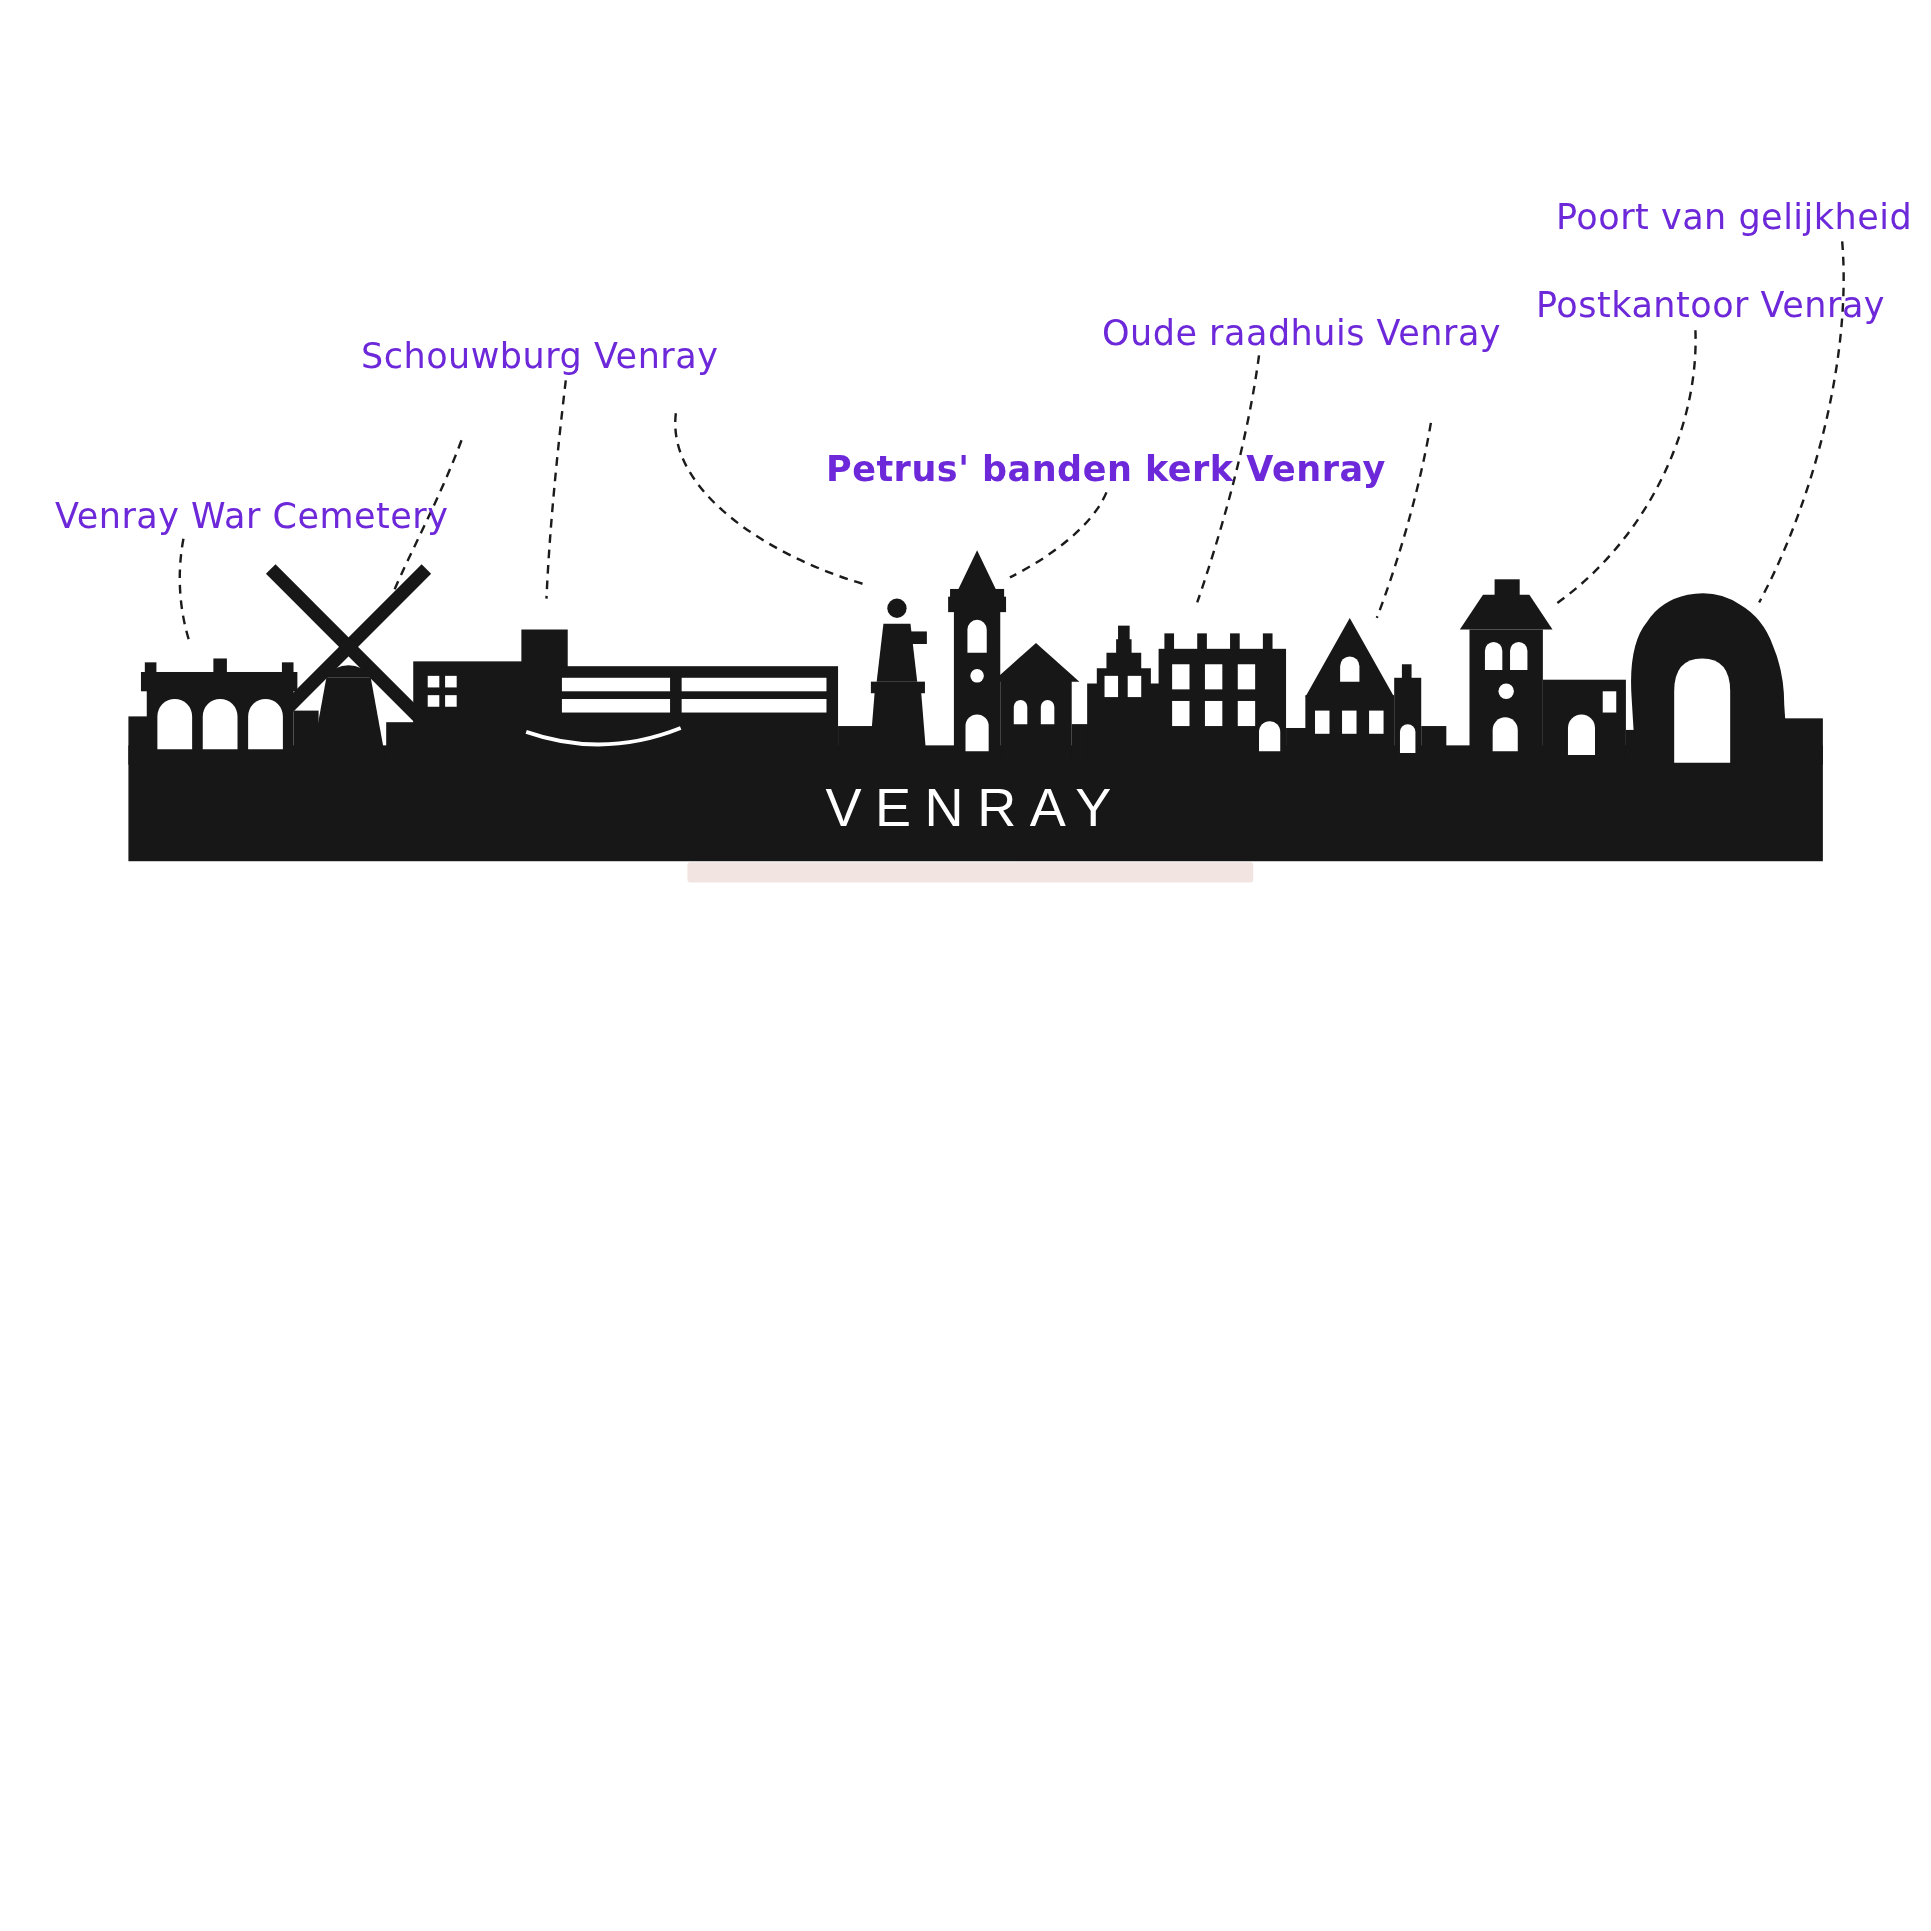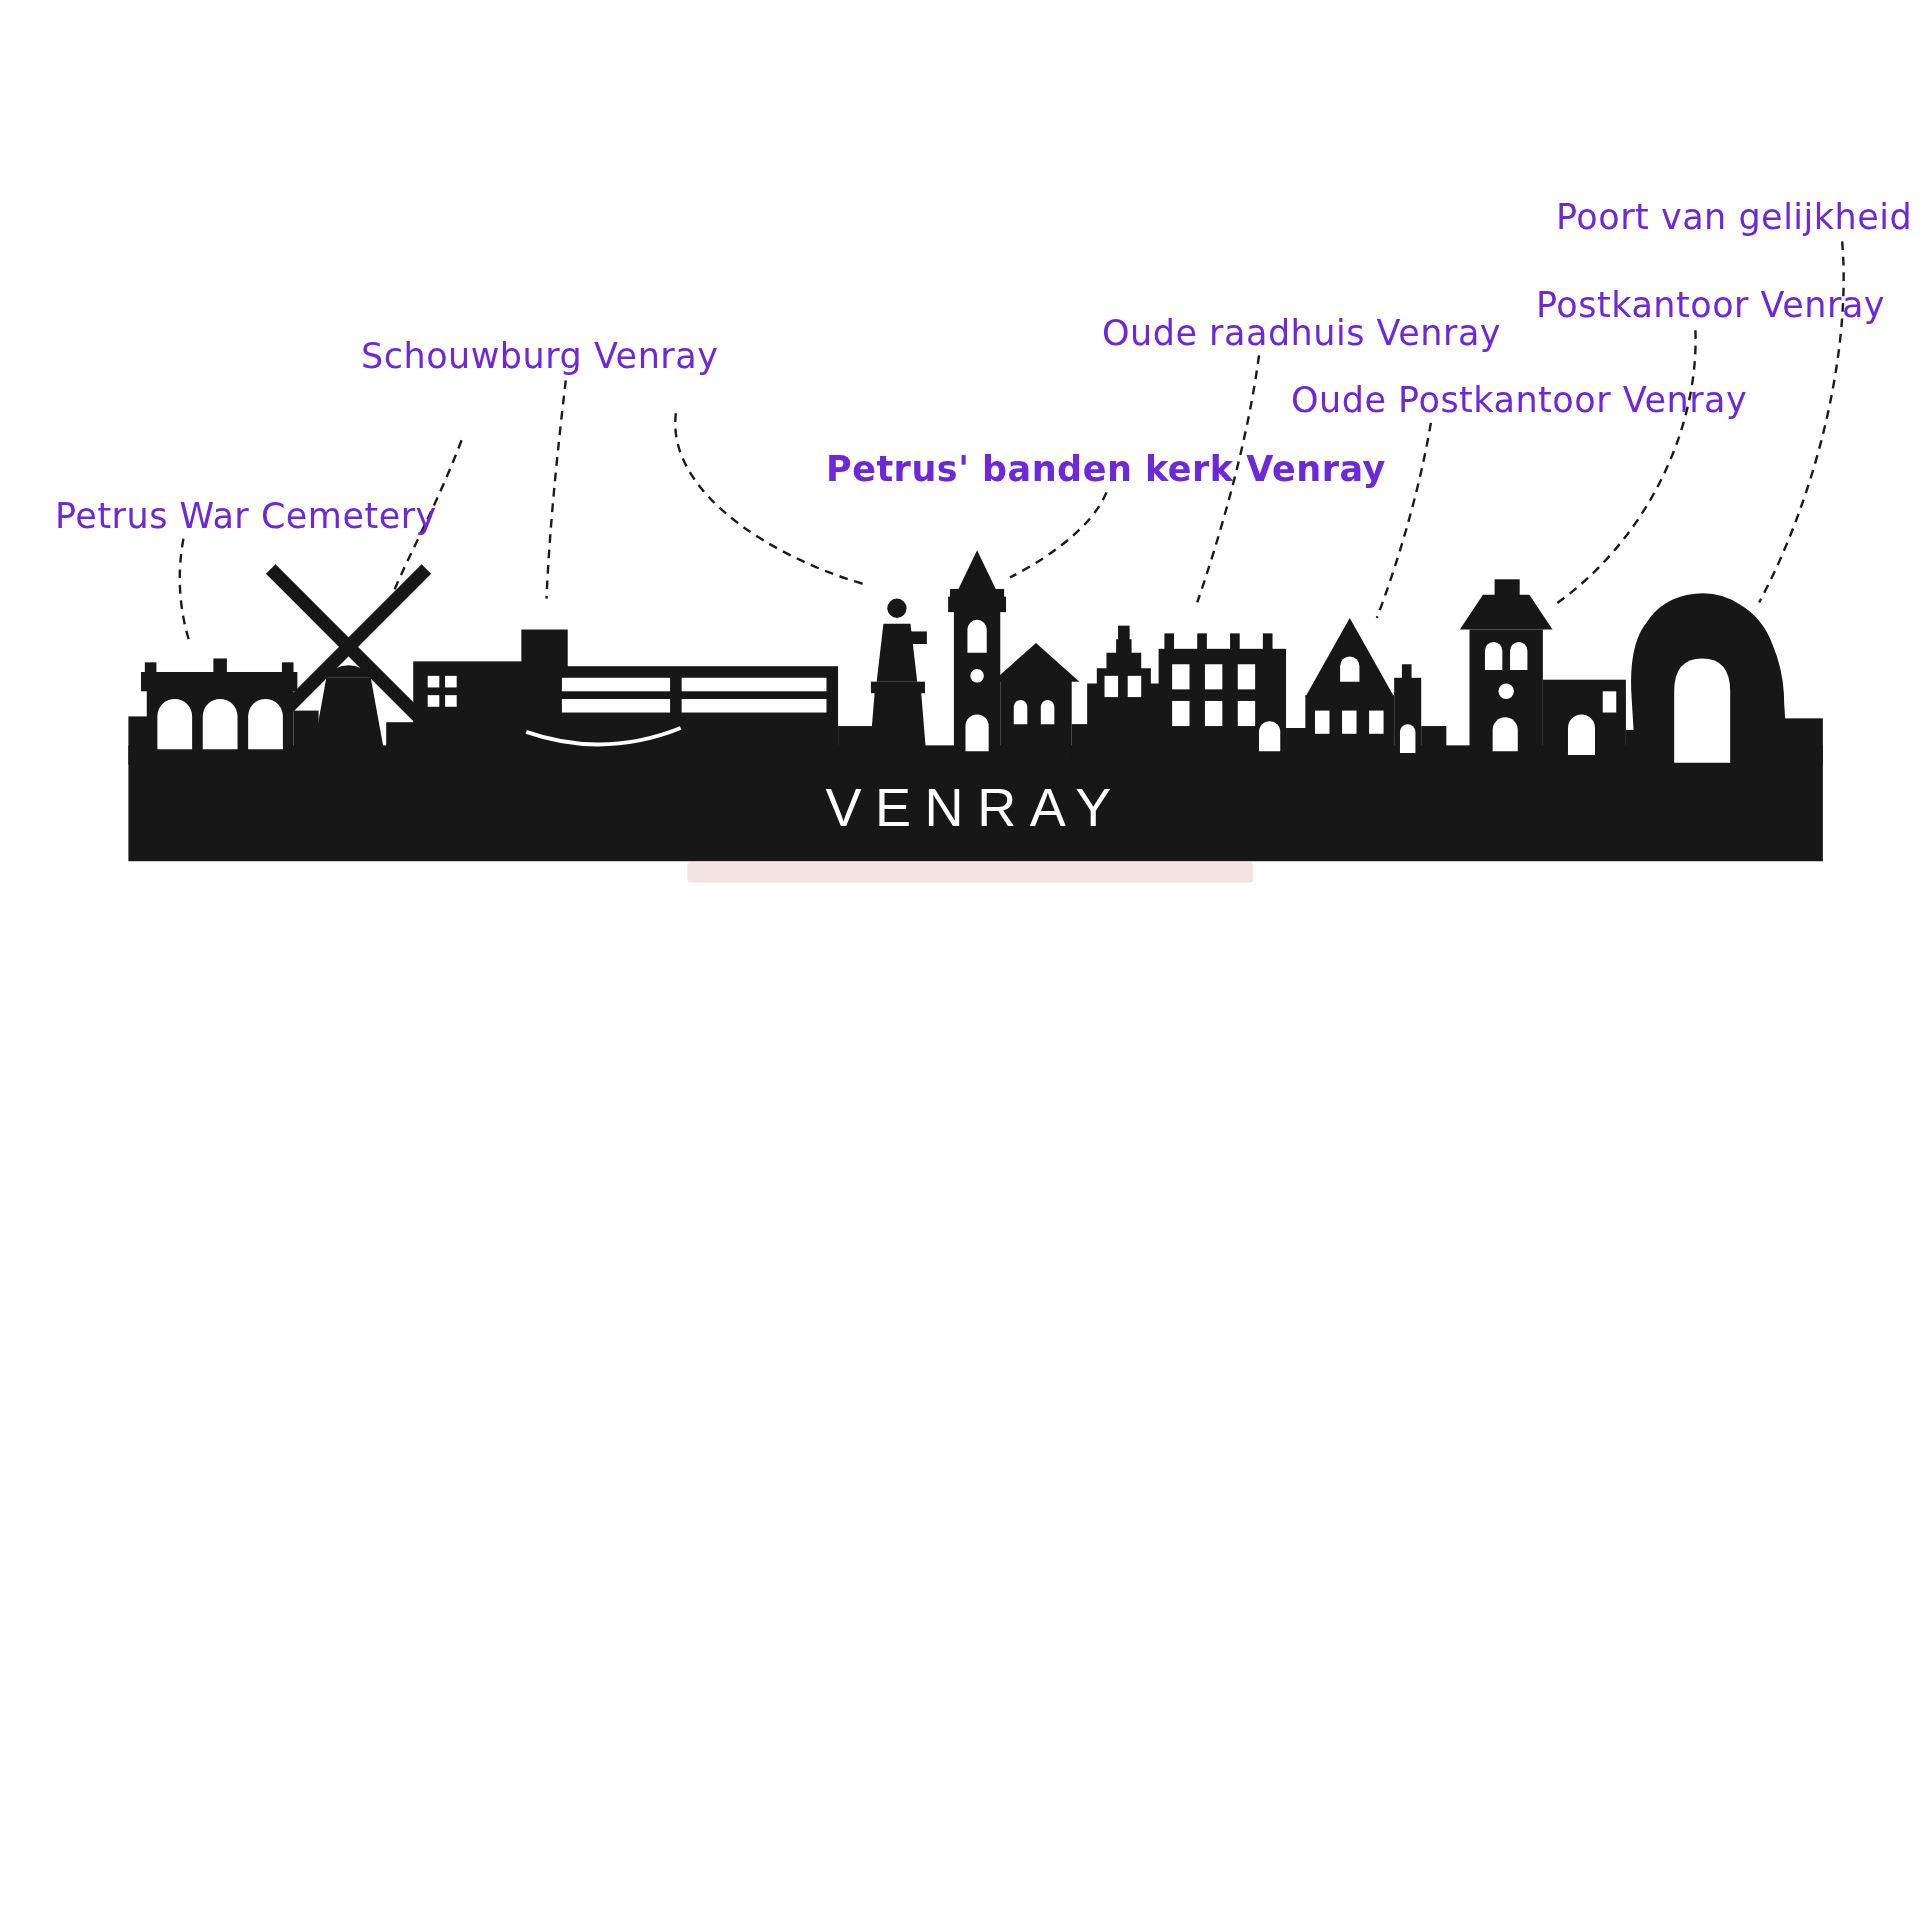--- a/index.html
+++ b/index.html
@@ -177,22 +177,21 @@
       <rect x="1660" y="716" width="14" height="22"></rect>
 
       <path d="M1734,790 L1734,716 Q1734,682 1763,682 Q1792,682 1792,716 L1792,790 Z"></path>
     </g>
 
     <text x="1010" y="856" text-anchor="middle" font-size="56" fill="#ffffff" class="city-cutout">VENRAY</text>
 
     <rect x="712" y="893" width="586" height="21" rx="3" fill="#f2e4e0"></rect>
   </svg>
 
-  <div class="landmark-label" style="left:55px;  top:496px;">Petrus War Cemetery</div>
+  <div class="landmark-label" style="left:55px;  top:496px;">Venray War Cemetery</div>
   <div class="landmark-label" style="left:361px; top:336px;">Schouwburg Venray</div>
   <div class="landmark-label" style="left:826px; top:449px;font-weight:bold;">Petrus' banden kerk Venray</div>
   <div class="landmark-label" style="left:1102px;top:313px;text-align:right;">Oude raadhuis Venray</div>
-  <div class="landmark-label" style="left:1291px;top:380px;">Oude Postkantoor Venray</div>
   <div class="landmark-label" style="left:1536px;top:285px;">Postkantoor Venray</div>
   <div class="landmark-label" style="left:1556px;top:197px;">Poort van gelijkheid</div>
 
 </div>
 
 
 </body></html>

